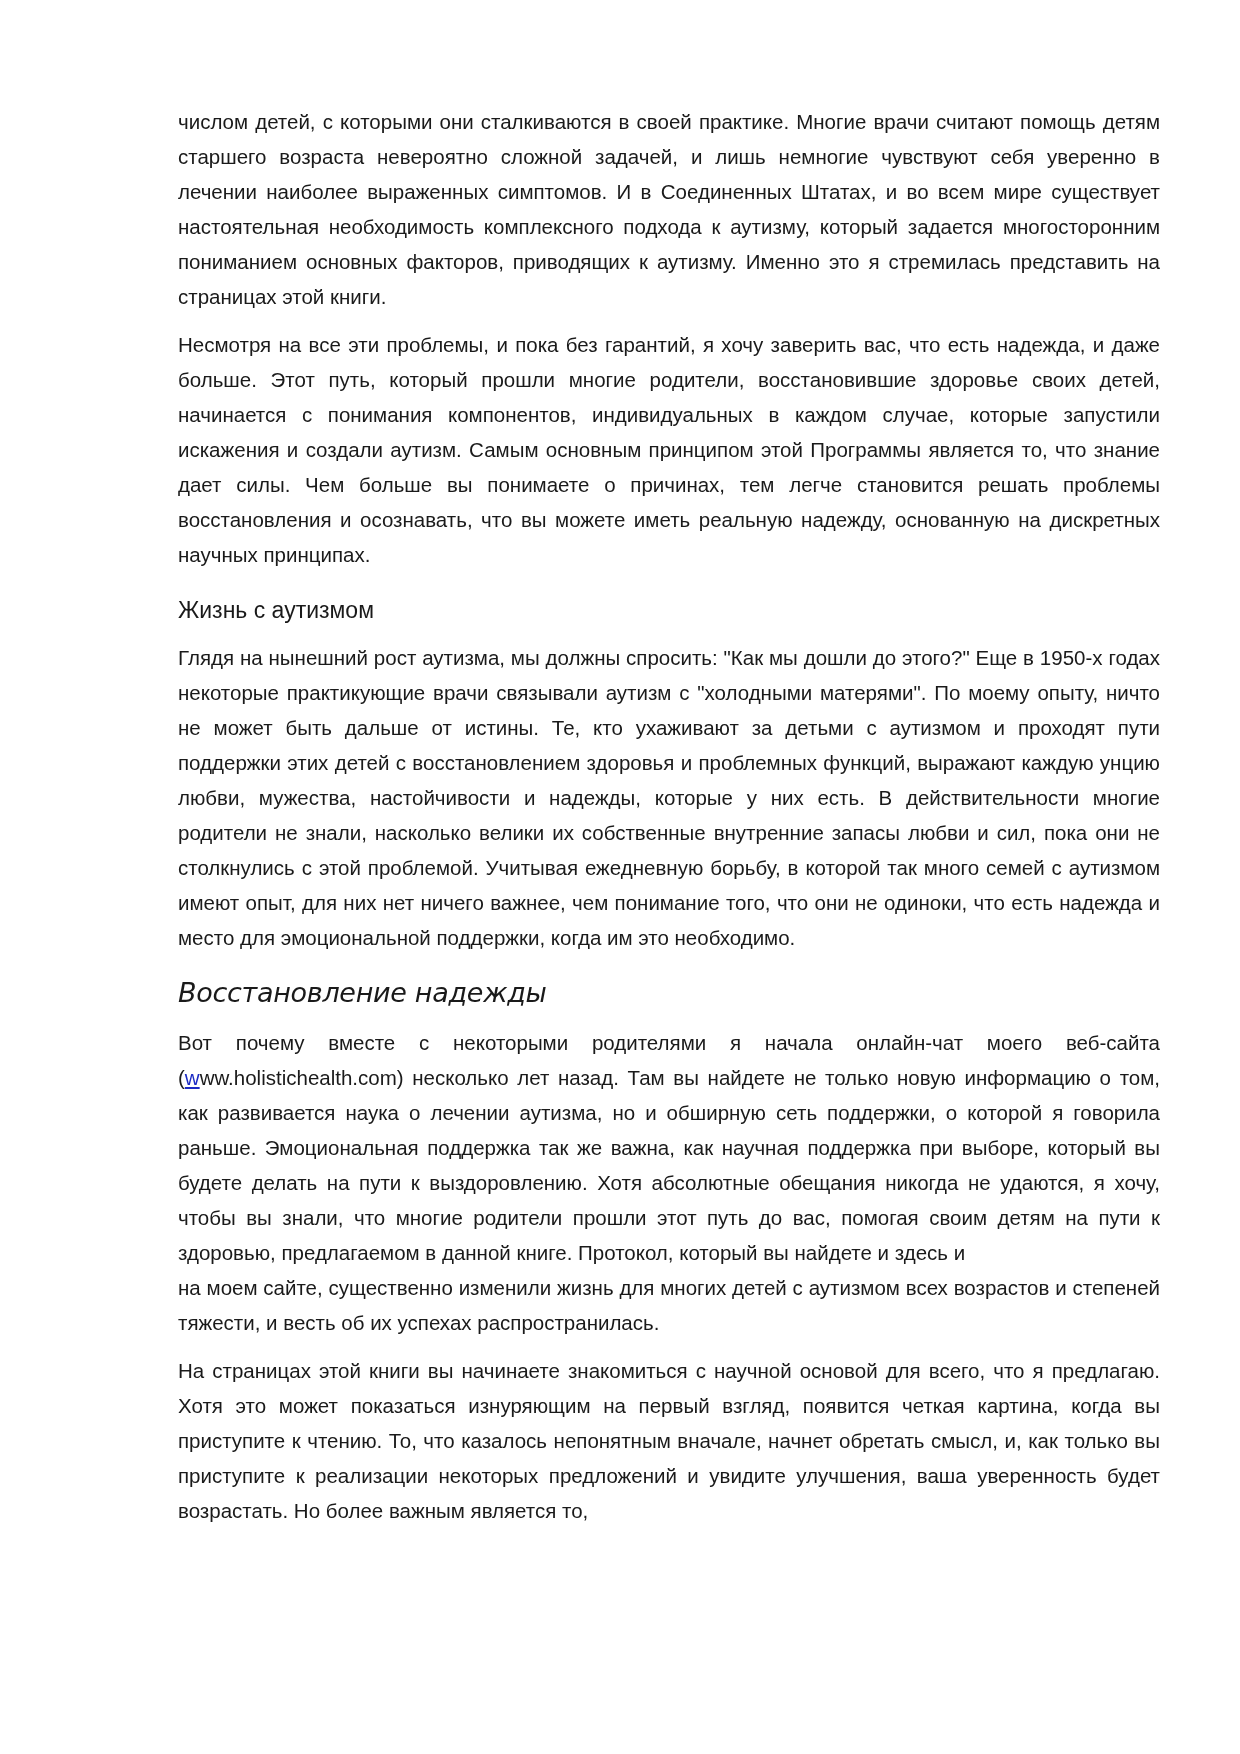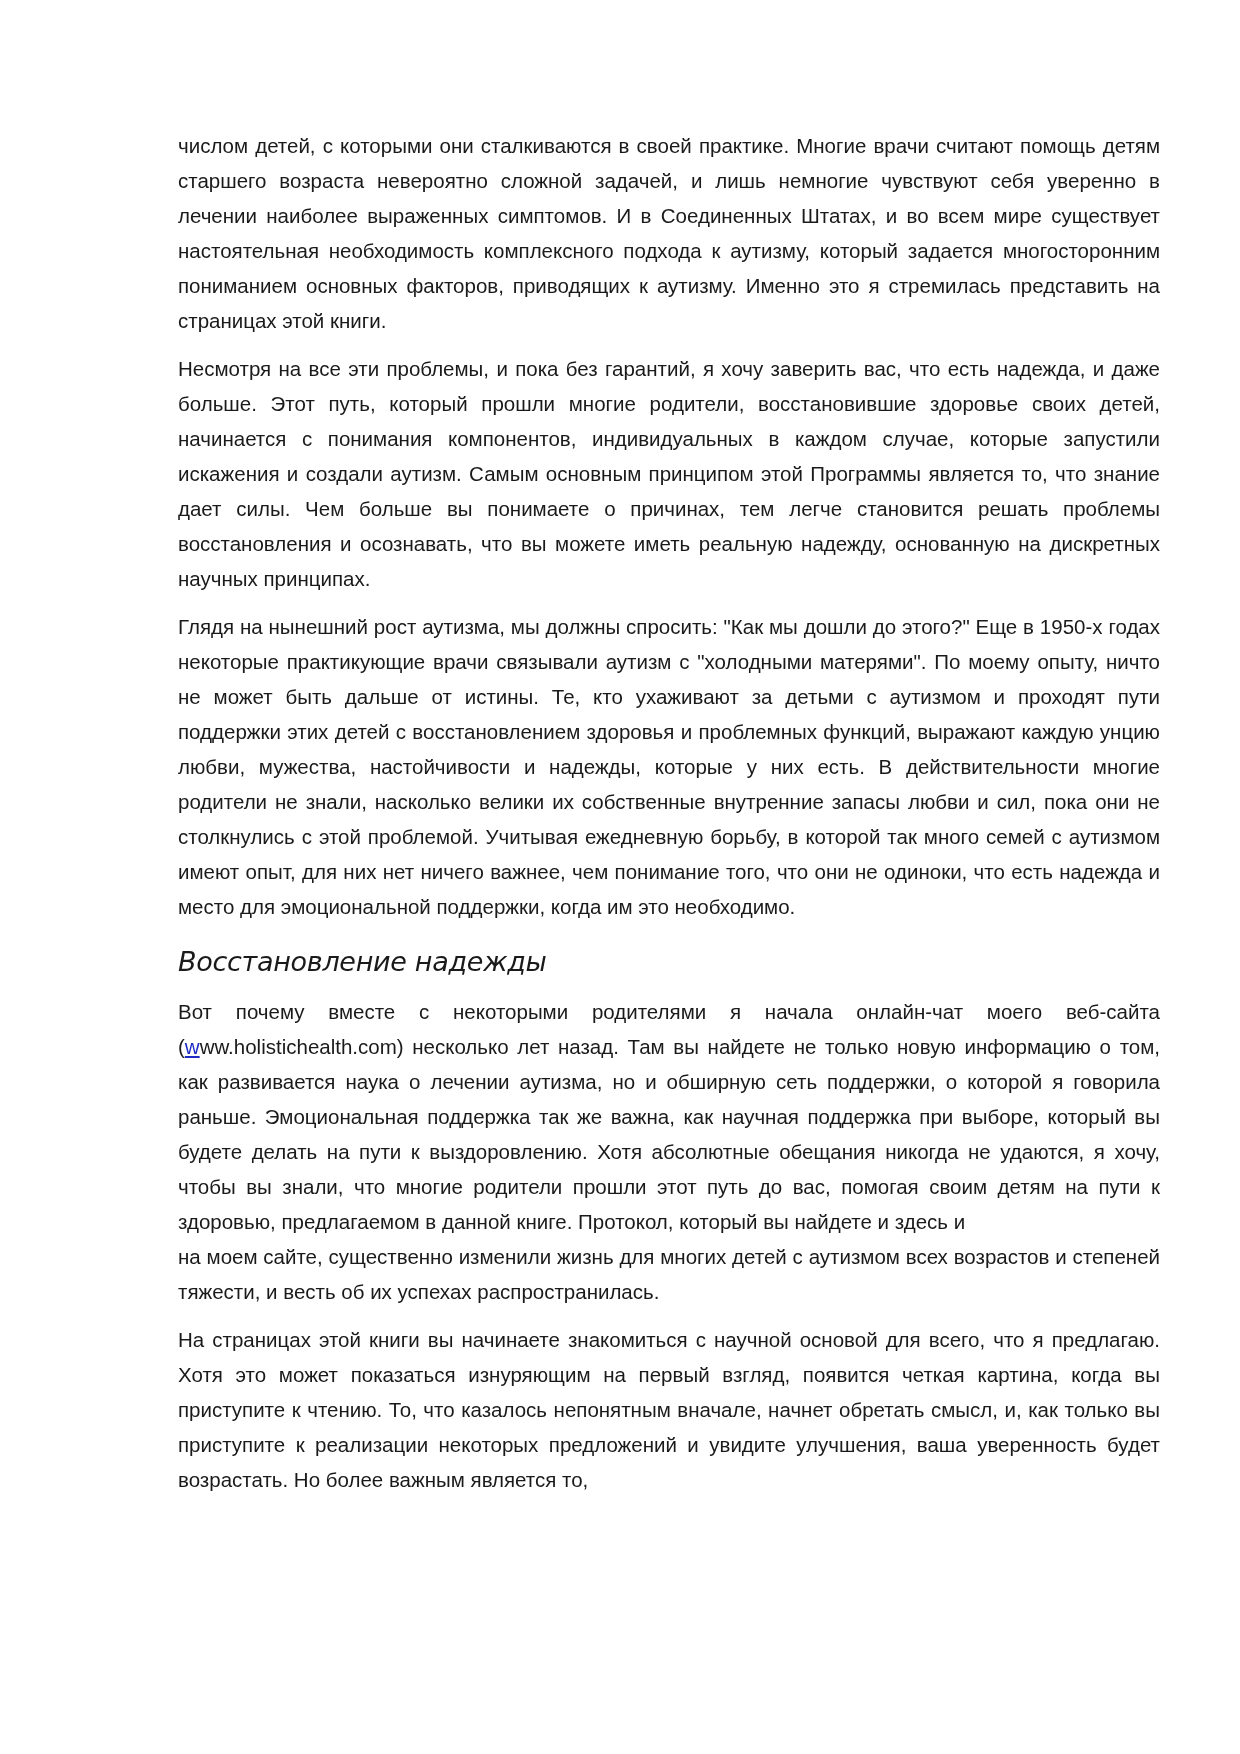--- a/index.html
+++ b/index.html
@@ -11,21 +11,21 @@
     width: 1240px;
     height: 1754px;
     position: relative;
     overflow: hidden;
     font-family: "Liberation Sans", sans-serif;
     color: #1a1a1a;
   }
   .page {
     position: absolute;
     left: 178px;
-    top: 128px;
+    top: 104px;
     width: 982px;
   }
   .para {
     margin: 0;
     font-size: 20.5px;
     line-height: 35px;
     text-align: justify;
     text-align-last: left;
     letter-spacing: 0px;
     font-stretch: condensed;
@@ -54,20 +54,21 @@
 </style>
 </head>
 <body>
 
 <div class="page">
 
   <p class="para">числом детей, с которыми они сталкиваются в своей практике. Многие врачи считают помощь детям старшего возраста невероятно сложной задачей, и лишь немногие чувствуют себя уверенно в лечении наиболее выраженных симптомов. И в Соединенных Штатах, и во всем мире существует настоятельная необходимость комплексного подхода к аутизму, который задается многосторонним пониманием основных факторов, приводящих к аутизму. Именно это я стремилась представить  на страницах этой книги.</p>
 
   <p class="para">Несмотря на все эти проблемы, и пока без гарантий, я хочу заверить вас, что есть надежда, и даже больше. Этот путь, который прошли многие родители, восстановившие здоровье своих детей, начинается с понимания компонентов, индивидуальных в каждом случае, которые запустили искажения и создали аутизм. Самым основным принципом этой Программы является то, что знание дает силы. Чем больше вы понимаете о причинах, тем легче становится решать проблемы восстановления и осознавать, что вы можете иметь реальную надежду, основанную на дискретных научных принципах.</p>
 
+  <h2 class="heading-1">Жизнь с аутизмом</h2>
 
   <p class="para">Глядя на нынешний рост аутизма, мы должны спросить: "Как мы дошли до этого?" Еще в 1950-х годах некоторые практикующие врачи связывали аутизм с "холодными матерями". По моему опыту, ничто не может быть дальше от истины. Те, кто ухаживают за детьми с аутизмом и проходят пути поддержки этих детей с восстановлением здоровья и проблемных функций, выражают каждую унцию любви, мужества, настойчивости и надежды, которые у них есть. В действительности многие родители не знали, насколько велики их собственные внутренние запасы любви и сил, пока они не столкнулись с этой проблемой. Учитывая ежедневную борьбу, в которой так много семей с аутизмом имеют опыт, для них нет ничего важнее, чем понимание того, что они не одиноки, что есть надежда и место для эмоциональной поддержки, когда им это необходимо.</p>
 
   <h2 class="heading-2">Восстановление надежды</h2>
 
   <p class="para">
     <span>Вот почему вместе с некоторыми родителями я начала онлайн-чат моего веб-сайта (</span><a class="link-w">w</a><span>ww.holistichealth.com</span><span>) несколько лет назад. Там вы найдете не только новую информацию о том, как развивается наука о лечении аутизма, но и обширную сеть поддержки, о которой я говорила раньше. Эмоциональная поддержка так же важна, как научная поддержка при выборе, который вы будете делать на пути к выздоровлению. Хотя абсолютные обещания никогда не удаются, я хочу, чтобы вы знали, что многие родители прошли этот путь до вас, помогая своим детям на пути к здоровью, предлагаемом в данной книге. Протокол, который вы найдете и здесь и</span>
     <span class="linebreak"></span>
     <span>на моем сайте, существенно изменили жизнь для многих детей с аутизмом всех возрастов и степеней тяжести, и весть об их успехах распространилась.</span>
   </p>

